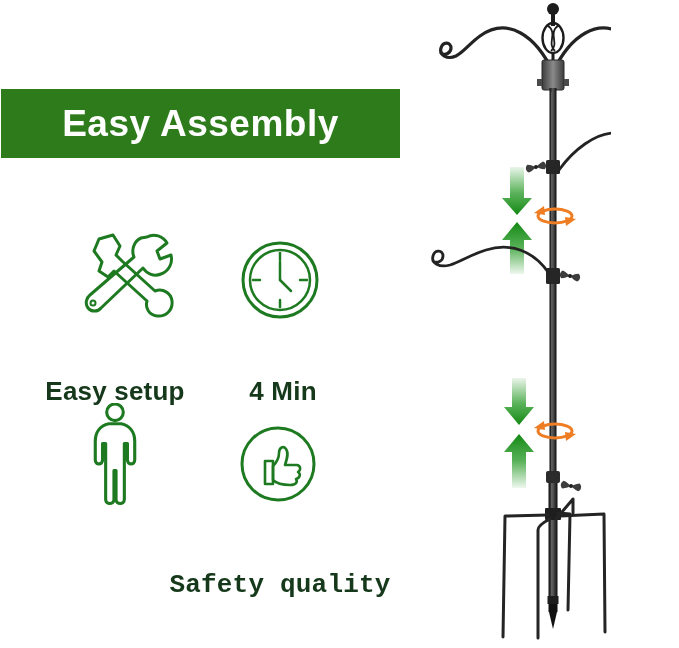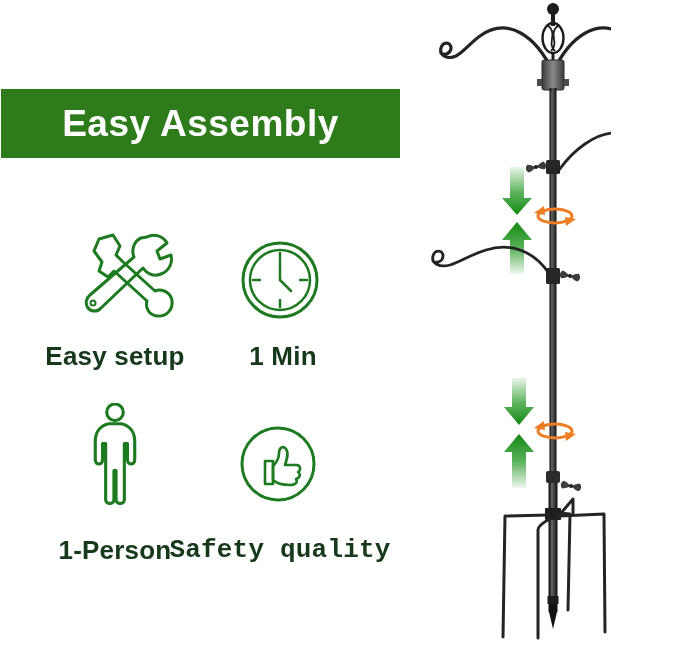--- a/index.html
+++ b/index.html
@@ -8,21 +8,21 @@
     font-family:"Liberation Sans", sans-serif;
   }
   .banner{
     position:absolute;left:1px;top:89px;width:399px;height:69px;
     background:#2e7b1c;color:#ffffff;
     display:flex;align-items:center;justify-content:center;
     font-size:37px;font-weight:bold;letter-spacing:0.5px;
   }
   .feat-label{
     position:absolute;width:230px;text-align:center;
-    color:#16391b;font-size:26px;font-weight:bold;letter-spacing:0.2px;
+    color:#16391b;font-size:26px;font-weight:bold;letter-spacing:0.2px;margin-top:35px;
   }
   .lbl-easy-setup{left:0px;top:341px;}
   .lbl-15-min{left:168px;top:341px;}
   .lbl-1-person{left:0px;top:535px;}
   .lbl-safety{left:165px;top:535px;font-family:Liberation Mono, monospace;}
   .icon-svg{position:absolute;}
   .pole-svg{position:absolute;left:420px;top:0;}
 </style>
 </head>
 <body>
@@ -67,22 +67,21 @@
 
   <svg class="icon-svg" style="left:238px;top:424px;width:80px;height:80px" viewBox="0 0 80 80">
     <g fill="none" stroke="#1e7a20" stroke-linejoin="round" stroke-linecap="round">
       <circle cx="40" cy="40" r="36" stroke-width="3"></circle>
       <path stroke-width="2.6" d="M27,37 L35,37 L35,60 L27,60 Z"></path>
       <path stroke-width="2.6" d="M35,56 C38,59 44,61 52,61 C58,61 60,58 58,55 C62,54 63,50 60,48 C63,46 63,42 59,41 L47,41 C49,35 51,29 48,25 C45,21 41,24 41,29 C41,35 38,39 35,42 Z"></path>
     </g>
   </svg>
 
   <div class="feat-label lbl-easy-setup">Easy setup</div>
-  <div class="feat-label lbl-15-min">1 Min</div>
-  <div class="feat-label lbl-1-person">1-Person</div>
+  <div class="feat-label lbl-15-min">4 Min</div>
   <div class="feat-label lbl-safety">Safety quality</div>
 
   <svg class="pole-svg" style="width:259px;height:648px" viewBox="0 0 259 648">
     <defs>
       <linearGradient id="poleGrad" x1="0" y1="0" x2="1" y2="0">
         <stop offset="0" stop-color="#0d0d0d"></stop>
           <stop offset="0.45" stop-color="#5a5a5a"></stop>
           <stop offset="1" stop-color="#0d0d0d"></stop>
       </linearGradient>
       <linearGradient id="grayGrad" x1="0" y1="0" x2="1" y2="0">

